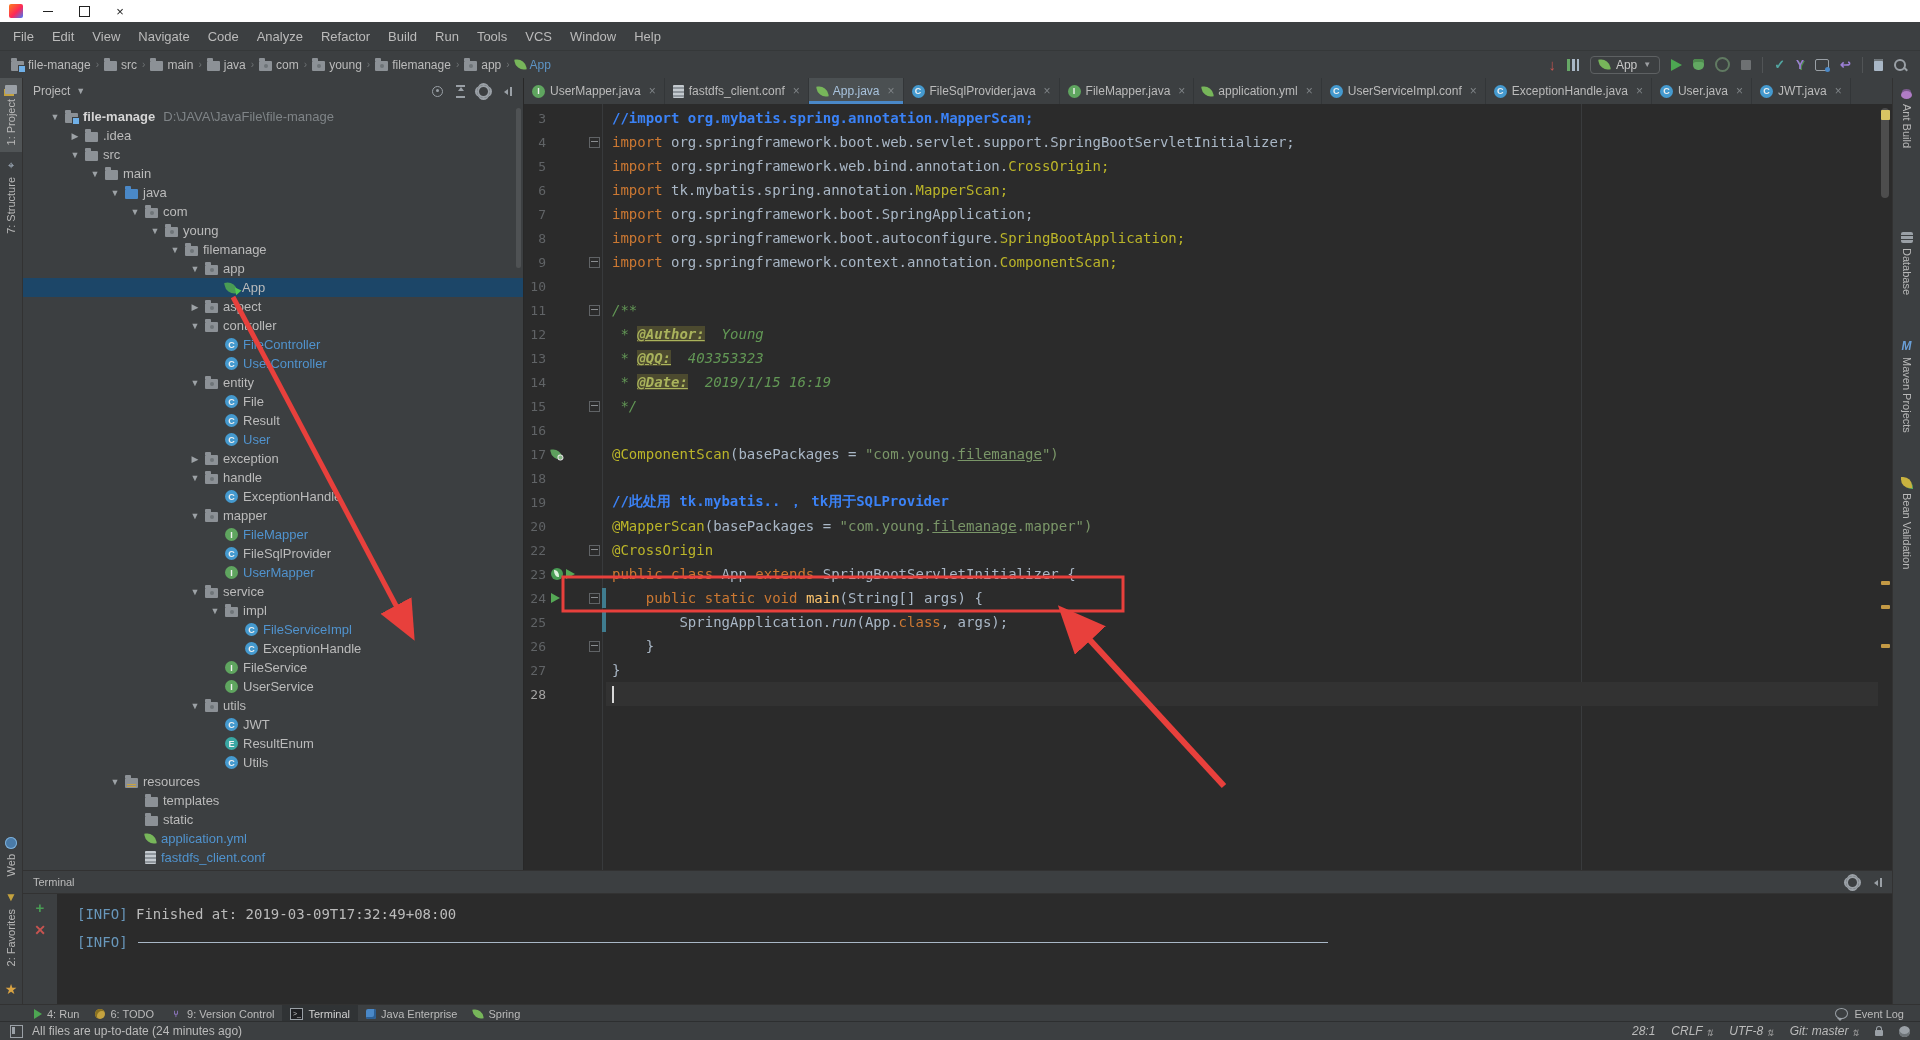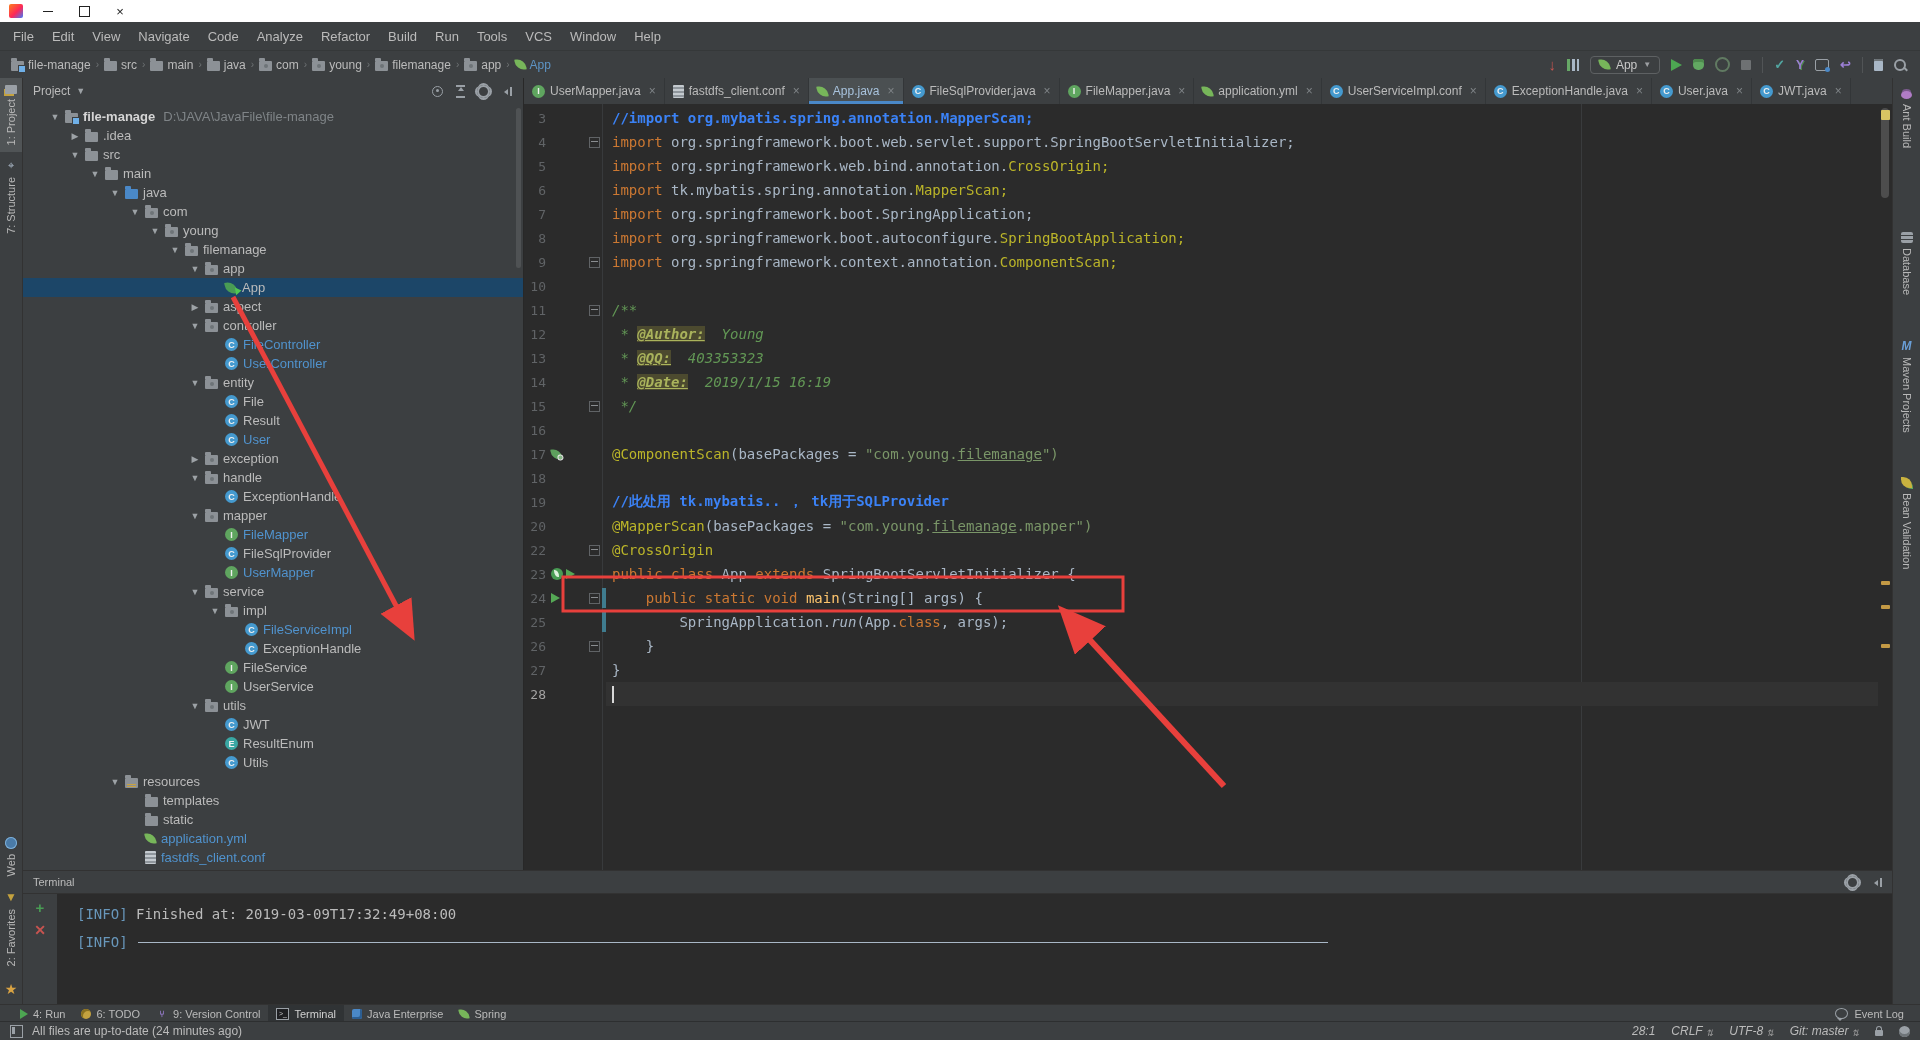--- a/index.html
+++ b/index.html
@@ -154,21 +154,21 @@
   .term-body{flex:1;display:flex;}
   .term-toolcol{width:34px;flex:none;background:#3C3F41;display:flex;flex-direction:column;align-items:center;gap:10px;padding-top:8px;}
   .tplus{color:#499C54;font-size:15px;font-weight:bold;line-height:12px;}
   .tclose{color:#C75450;font-size:14px;font-weight:bold;line-height:12px;}
   .term-lines{flex:1;padding:6px 0 0 20px;font-family:"DejaVu Sans Mono",monospace;font-size:14px;}
   .tline{height:28px;display:flex;align-items:center;white-space:pre;color:#BBBBBB;}
   .t-info{color:#6897BB;}
   .t-rule{display:inline-block;width:1190px;border-top:1px solid #A9B7C6;margin-left:10px;}
 
   
-  #bottom-toolbar{position:absolute;left:0;right:0;bottom:18px;height:17px;background:#3C3F41;border-top:1px solid #323232;display:flex;align-items:center;padding-left:12px;font-size:11px;}
+  #bottom-toolbar{position:absolute;left:0;right:0;bottom:18px;height:17px;background:#3C3F41;border-top:1px solid #323232;display:flex;align-items:center;padding-left:26px;font-size:11px;}
   .bt-item{display:flex;align-items:center;gap:5px;padding:0 8px;height:17px;color:#BBBBBB;}
   .bt-item.active{background:#303335;color:#D0D0D0;}
   .bt-ic{width:12px;height:12px;display:flex;align-items:center;justify-content:center;font-size:9px;}
   .bi-run{width:0;height:0;border-left:8px solid #4DA652;border-top:5px solid transparent;border-bottom:5px solid transparent;}
   .bi-todo{width:10px;height:10px;border-radius:50%;background:#C4A23F;box-shadow:inset 2px 2px 0 #8A7120;}
   .bi-vcs{color:#9B7FD4;font-weight:bold;}
   .bi-term{width:11px;height:10px;background:#1E1F22;border:1px solid #9AA0A6;color:#C8C8C8;font-size:7px;display:flex;align-items:center;justify-content:center;}
   .bi-javaee{width:10px;height:10px;background:#4A88C7;border-radius:2px;box-shadow:inset -2px -2px 0 #2C5E92;}
   .bi-spring{width:10px;height:10px;background:#77B65A;border-radius:0 85% 0 85%;transform:rotate(-8deg);}
   .bt-right{margin-left:auto;display:flex;align-items:center;gap:6px;padding-right:16px;color:#BBBBBB;}

